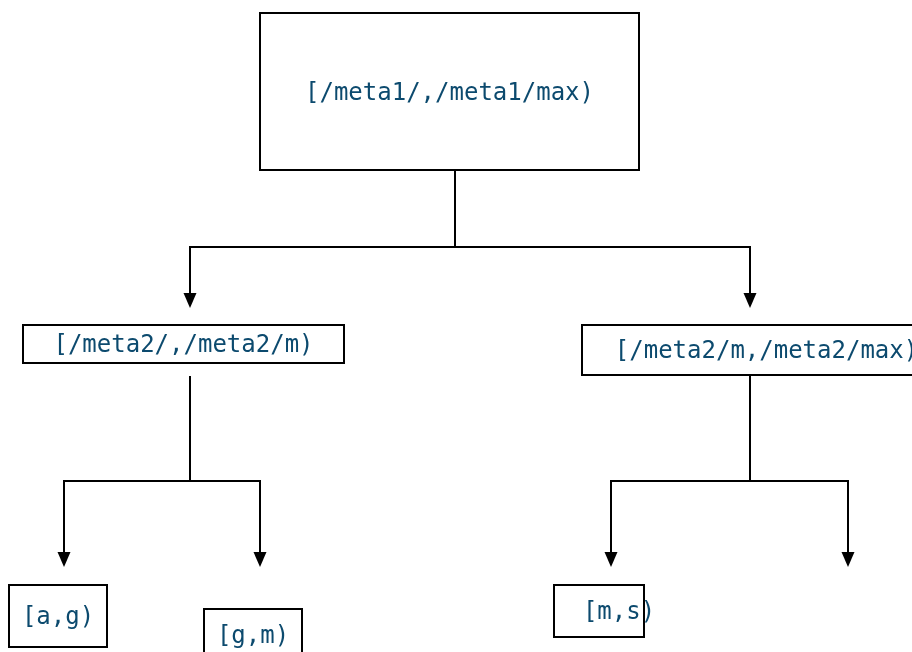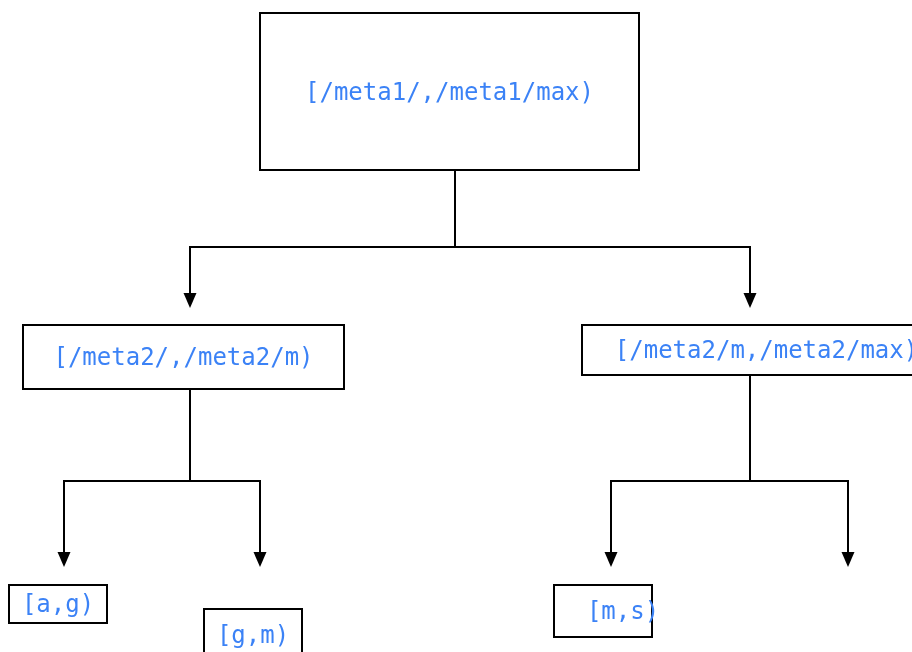--- a/index.html
+++ b/index.html
@@ -6,21 +6,21 @@
     margin: 0;
     padding: 0;
     background: #ffffff;
   }
   .canvas {
     position: relative;
     width: 912px;
     height: 652px;
     background: #ffffff;
     font-family: "DejaVu Sans Mono", "Liberation Mono", monospace;
-    color: #3b82f6;
+    color: #0c4a6e;
     overflow: hidden;
   }
   .edges {
     position: absolute;
     left: 0;
     top: 0;
     width: 912px;
     height: 652px;
   }
   .node {
@@ -30,25 +30,25 @@
     border: 2.5px solid #000000;
     display: flex;
     align-items: center;
     justify-content: center;
     font-size: 24px;
     line-height: 1;
     white-space: nowrap;
     letter-spacing: 0;
   }
   .node-root  { left: 259px; top: 12px;  width: 381px; height: 159px; }
-  .node-left  { left: 22px;  top: 324px; width: 323px; height: 66px; }
+  .node-left  { left: 22px;  top: 324px; width: 323px; height: 40px; }
   .node-right { left: 581px; top: 324px; width: 371px; height: 52px; }
-  .node-leaf-ag   { left: 8px;   top: 584px; width: 100px; height: 40px; }
+  .node-leaf-ag   { left: 8px;   top: 584px; width: 100px; height: 64px; }
   .node-leaf-gm   { left: 203px; top: 584px; width: 100px; height: 54px; margin-top: 24px; }
-  .node-leaf-ms   { left: 553px; top: 584px; width: 100px; height: 54px; padding-left: 40px; }
+  .node-leaf-ms   { left: 553px; top: 584px; width: 92px; height: 54px; padding-left: 40px; }
   .node-leaf-smax { left: 777px; top: 584px; width: 126px; height: 54px; }
   line { stroke: #000000; stroke-width: 2; }
   polygon { fill: #000000; stroke: none; }
 </style>
 </head>
 <body>
 
 <div class="canvas">
 
   <svg class="edges" viewBox="0 0 912 652" xmlns="http://www.w3.org/2000/svg">

